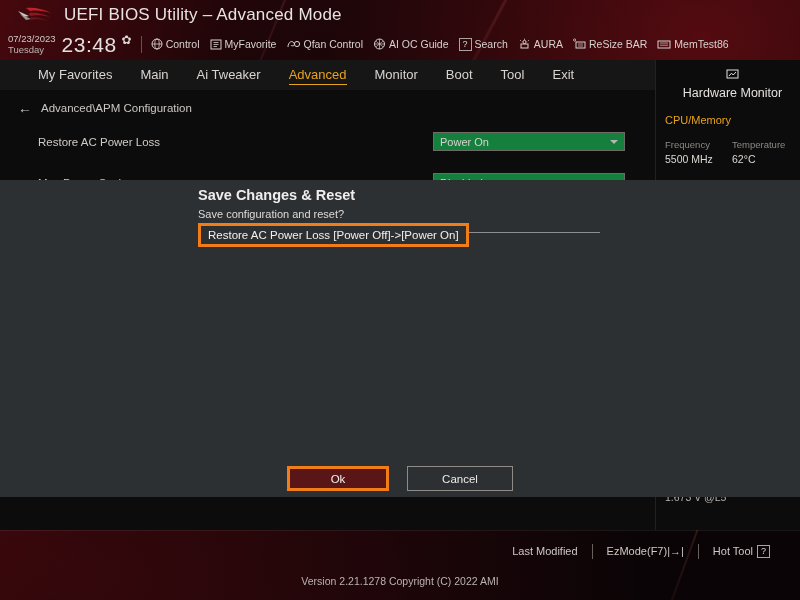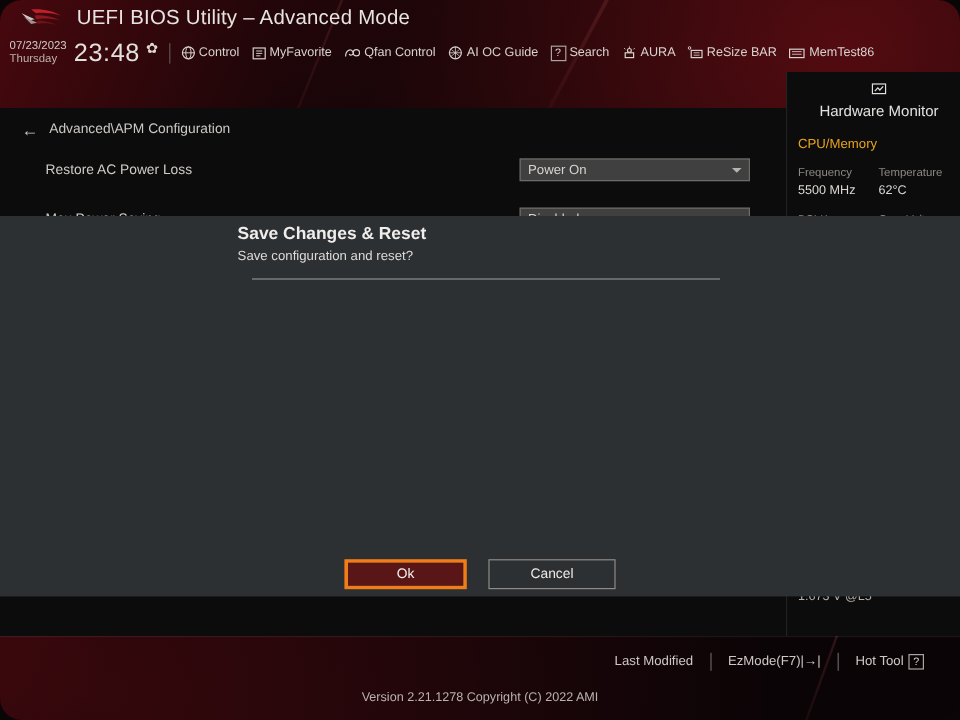--- a/index.html
+++ b/index.html
@@ -10,21 +10,20 @@
     overflow: hidden;
   }
   #screen {
     position: relative; width: 800px; height: 600px;
     background:
       linear-gradient(115deg, rgba(120,12,20,0.55) 0%, rgba(35,6,10,0.2) 32%, rgba(10,4,6,0.05) 55%),
       radial-gradient(ellipse at 88% 6%, rgba(150,18,26,0.55) 0%, rgba(20,4,8,0) 48%),
       radial-gradient(ellipse at 10% 96%, rgba(110,12,20,0.45) 0%, rgba(10,4,6,0) 55%),
       #0b0406;
     overflow: hidden;
-    border-radius: 18px;
   }
   .diag {
     position: absolute; background: linear-gradient(to bottom, rgba(255,120,120,0.16), rgba(255,80,80,0.01));
     transform-origin: top left; pointer-events: none;
   }
 
   
   #header { position: absolute; left:0; top:0; width:800px; height:60px; z-index: 5; }
   .titlerow { display:flex; align-items:center; height:30px; padding-left:14px; }
   #rog-logo { width:42px; height:22px; flex:none; position:relative; }
@@ -47,21 +46,21 @@
   .navitem.active { color:#e8a31d; }
   .navitem.active::after { content:""; position:absolute; left:14px; right:14px; bottom:5px; height:1px; background:#e8a31d; }
 
   
   #content { position:absolute; left:0; top:90px; width:655px; height:440px; background:#0c0c0c; z-index:4; }
   .crumb { display:flex; align-items:center; gap:9px; padding:10px 0 0 18px; color:#cbc7c3; font-size:11.5px; }
   .crumb .arrow { font-size:14px; color:#cbc7c3; }
 
   .setrow { display:flex; align-items:center; height:31px; margin-top:10px; padding-left:38px; }
   .setlabel { color:#cfcbc7; font-size:11.5px; flex:1; }
-  .dropdown { width:192px; height:19px; margin-right:30px; border:1px solid #6e6a66; background:#404040;
+  .dropdown { width:192px; height:19px; margin-right:30px; border:1px solid #6e6a66; background:#15803d;
               display:flex; align-items:center; padding:0 6px;gap:44px; }
   .dropdown span { color:#d6d2cf; font-size:11px; flex:1; }
   .chev { width:0;height:0;border-left:4px solid transparent;border-right:4px solid transparent;border-top:4px solid #b8b4b0; }
 
   
   #hwm { position:absolute; left:655px; top:60px; width:145px; height:470px; background:#0c0c0c; z-index:4; padding:9px 0 0 10px; }
   .hwm-title { display:flex; align-items:center; gap:5px; color:#e4e1de; font-size:12.5px;flex-direction:column; }
   .hwm-sec { color:#e8a31d; font-size:11px; margin-top:14px; }
   .hwm-grid { display:flex; margin-top:13px; }
   .hwm-col { width:67px; }
@@ -115,21 +114,21 @@
           <path d="M6 10 L17 15 L12 16 Z" fill="#9b9490"></path>
         </svg>
       </div>
       <div class="title-text">UEFI BIOS Utility – Advanced Mode</div>
     </div>
 
     <div class="metarow">
       <div class="datetime">
         <div class="dt-date">
           <span>07/23/2023</span>
-          <span class="dow">Thursday</span>
+          <span class="dow">Tuesday</span>
         </div>
         <div class="clock">23:48</div>
         <div class="gear">✿</div>
       </div>
       <div class="vsep"></div>
 
       <div class="tool">
         <svg width="12" height="12" viewBox="0 0 12 12">
           <circle cx="6" cy="6" r="5" fill="none" stroke="#d7d2ce" stroke-width="1"></circle>
           <ellipse cx="6" cy="6" rx="2.2" ry="5" fill="none" stroke="#d7d2ce" stroke-width=".8"></ellipse>
@@ -193,20 +192,30 @@
         <svg width="14" height="11" viewBox="0 0 14 11">
           <rect x="1" y="2" width="12" height="7" fill="none" stroke="#d7d2ce" stroke-width="1"></rect>
           <line x1="3" y1="4" x2="11" y2="4" stroke="#d7d2ce" stroke-width=".7"></line>
           <line x1="3" y1="6.2" x2="11" y2="6.2" stroke="#d7d2ce" stroke-width=".7"></line>
         </svg>
         <span>MemTest86</span>
       </div>
     </div>
   </div>
 
+  <div id="nav">
+    <div class="navitem">My Favorites</div>
+    <div class="navitem">Main</div>
+    <div class="navitem">Ai Tweaker</div>
+    <div class="navitem active">Advanced</div>
+    <div class="navitem">Monitor</div>
+    <div class="navitem">Boot</div>
+    <div class="navitem">Tool</div>
+    <div class="navitem">Exit</div>
+  </div>
 
   <div id="content">
     <div class="crumb">
       <span class="arrow">←</span>
       <span>Advanced\APM Configuration</span>
     </div>
 
     <div class="setrow">
       <div class="setlabel">Restore AC Power Loss</div>
       <div class="dropdown">
@@ -255,20 +264,23 @@
       </div>
     </div>
 
     <div class="hwm-v" style="position:absolute;left:10px;top:428px;color:#b5b1ad;">1.673 V @L5</div>
   </div>
 
   <div id="overlay">
     <div class="dlg-title">Save Changes &amp; Reset</div>
     <div class="dlg-sub">Save configuration and reset?</div>
     <div class="dlg-divider"></div>
+    <div class="dlg-change">
+      <span>Restore AC Power Loss [Power Off]-&gt;[Power On]</span>
+    </div>
 
     <div class="btnrow">
       <div class="btn-ok-wrap">
         <div class="btn-ok">Ok</div>
       </div>
       <div class="btn-cancel">Cancel</div>
     </div>
   </div>
 
   <div id="footer">

